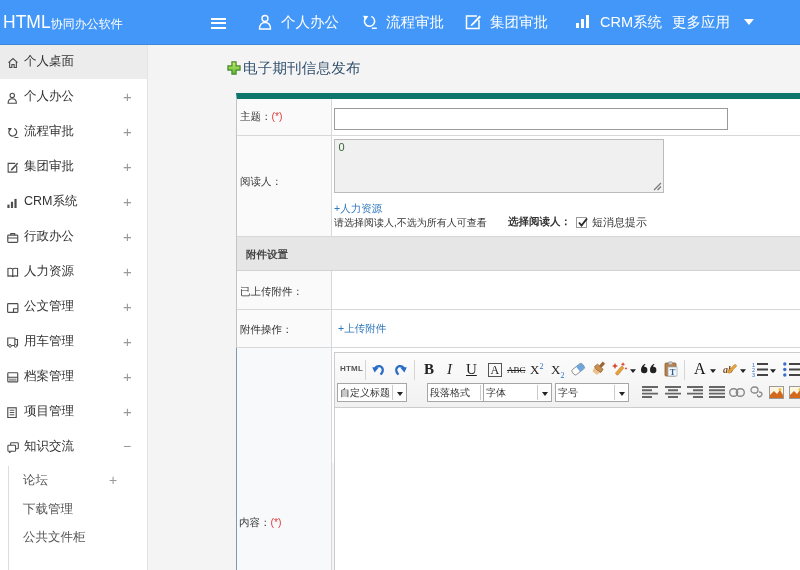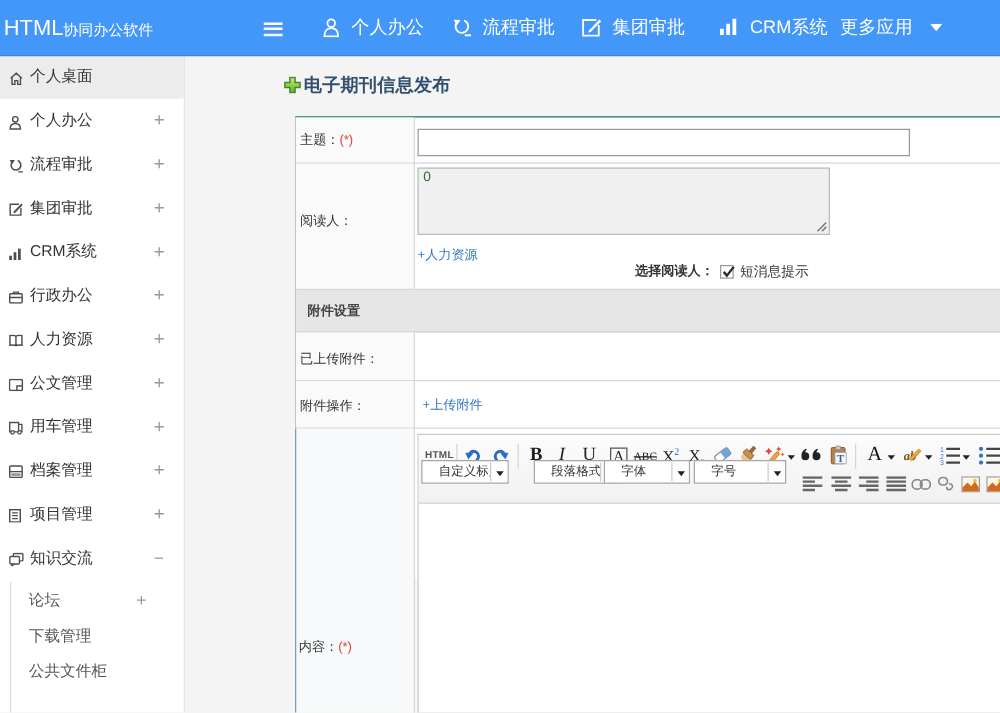--- a/index.html
+++ b/index.html
@@ -21,40 +21,40 @@
 .sitem .plus { position:absolute; left:123px; top:0; line-height:35px; font-size:15px; color:#999; font-weight:400; }
 .sitem.active { background:#ececec; }
 .sitem svg { position:absolute; left:7px; top:9px; }
 .sub { position:relative; height:28.5px; }
 .sub .txt { position:absolute; left:23px; top:0; line-height:28px; font-size:12.5px; color:#555; }
 .sub .plus { position:absolute; left:109px; top:0; line-height:28px; font-size:14px; color:#999; }
 #subwrap { position:relative; }
 #subwrap:before { content:""; position:absolute; left:8px; top:2px; height:118px; width:1px; background:#ddd; }
 
 
-#title { position:absolute; left:243px; top:59px; font-size:14.5px; font-weight:bold; color:#32506e; letter-spacing:0.2px; }
+#title { position:absolute; left:243px; top:59px; font-size:14.5px; font-weight:normal; color:#32506e; letter-spacing:0.2px; }
 #plusicon { position:absolute; left:227px; top:61px; }
 
 
-#tbl { position:absolute; left:236px; top:93px; width:564px; height:370px; background:#fff; border-top:1px solid #0f766e; border-left:1px solid #bfc5ca; }
+#tbl { position:absolute; left:236px; top:93px; width:564px; height:370px; background:#fff; border-top:6px solid #0f766e; border-left:1px solid #bfc5ca; }
 #tbl .el { position:absolute; }
 .lab { position:absolute; left:0; width:94px; background:#fafafa; }
 .labline { position:absolute; left:94px; width:1px; background:#d8d8d8; }
 .labtxt { position:absolute; font-size:10.5px; color:#333; }
 .red { color:#e03e3e; }
 .rowline { position:absolute; left:0; right:0; height:1px; background:#d8d8d8; }
 a.lnk { color:#2f77bd; text-decoration:none; font-size:10.5px; position:absolute; }
 
 
 #editor { position:absolute; left:97px; top:253px; width:467px; height:224px; border:1px solid #ccc; border-right:none; background:#fff; }
 #toolbar { position:absolute; left:0; top:0; right:0; height:55px; background:linear-gradient(#fcfcfc,#f1f1f1); border-bottom:1px solid #ccc; }
 .tb { position:absolute; } 
 .tsep { position:absolute; top:7px; width:1px; height:20px; background:#d5d5d5; }
 .serif { font-family:"Liberation Serif", serif; }
-.ddl { position:absolute; top:20px; height:19px; border:1px solid #a6a6a6; background:#fff; font-size:10px; color:#333; line-height:17px; padding-left:13px; white-space:nowrap; overflow:hidden; }
+.ddl { position:absolute; top:30px; height:19px; border:1px solid #a6a6a6; background:#fff; font-size:10px; color:#333; line-height:17px; padding-left:2px; white-space:nowrap; overflow:hidden; }
 .ddl .dar { position:absolute; right:0; top:1px; bottom:1px; width:14px; border-left:1px solid #ccc; background:#fdfdfd; }
 .ddl .dar:after { content:""; position:absolute; left:3.5px; top:7px; border-left:3px solid transparent; border-right:3px solid transparent; border-top:4px solid #222; }
 .alicon { position:absolute; top:33px; }
 </style>
 </head>
 <body>
 <div id="page">
 
   <div id="hdr">
     <div class="logo"><span style="font-size:17.5px;">HTML</span><span style="font-size:12px;">协同办公软件</span></div>
@@ -227,20 +227,21 @@
 
     <div class="lab" style="top:37px; height:100px;"></div>
     <div class="labtxt" style="left:3px; top:76px;">阅读人：</div>
     <div class="el" style="left:96.5px; top:40px; width:330px; height:54px; background:#f0f0f0; border:1px solid #bbb;">
       <div style="position:absolute; left:4px; top:1px; font-size:11px; color:#336633;">0</div>
       <svg style="position:absolute; right:1px; bottom:1px;" width="10" height="10" viewBox="0 0 10 10">
           <path d="M9 2 L2 9 M9 5.5 L5.5 9" stroke="#777" stroke-width="1.2" fill="none"></path>
         </svg>
     </div>
     <a class="lnk" style="left:97px; top:103px;">+人力资源</a>
+    <div class="el" style="left:97px; top:117px; font-size:10px; color:#333;">请选择阅读人,不选为所有人可查看</div>
     <div class="el" style="left:271px; top:116px; font-size:10.5px; color:#333; font-weight:bold;">选择阅读人：</div>
     <div class="el" style="left:338.5px; top:118px; width:11px; height:10.5px; border:1px solid #9a9a9a; background:#fff;">
       <svg width="12" height="12" viewBox="0 0 12 12" style="position:absolute; left:0px; top:-2.5px;">
           <path d="M2 6.5 L4.5 9.5 L10 2.5" fill="none" stroke="#2a2a2a" stroke-width="1.9"></path>
         </svg>
     </div>
     <div class="el" style="left:355px; top:116px; font-size:11px; color:#333;">短消息提示</div>
     <div class="rowline" style="top:137px;"></div>
 
     <div class="el" style="left:0; right:0; top:138px; height:34px; background:#e6e6e6; border-bottom:1px solid #d2d2d2;"></div>

